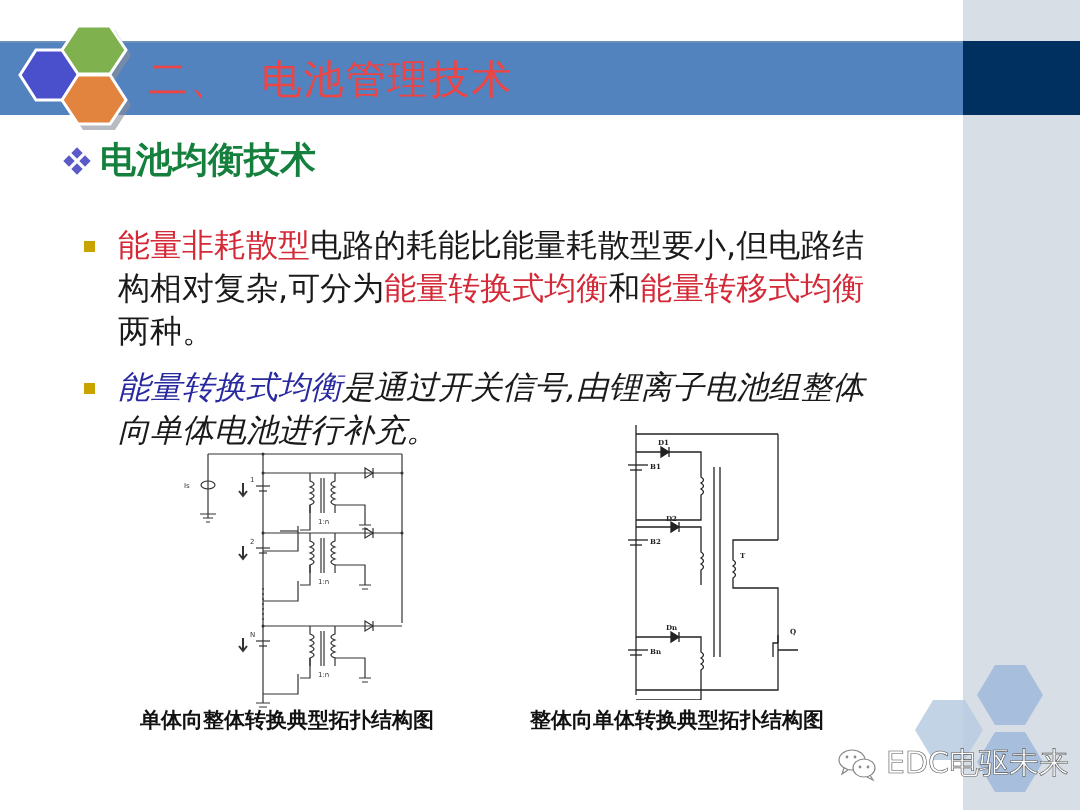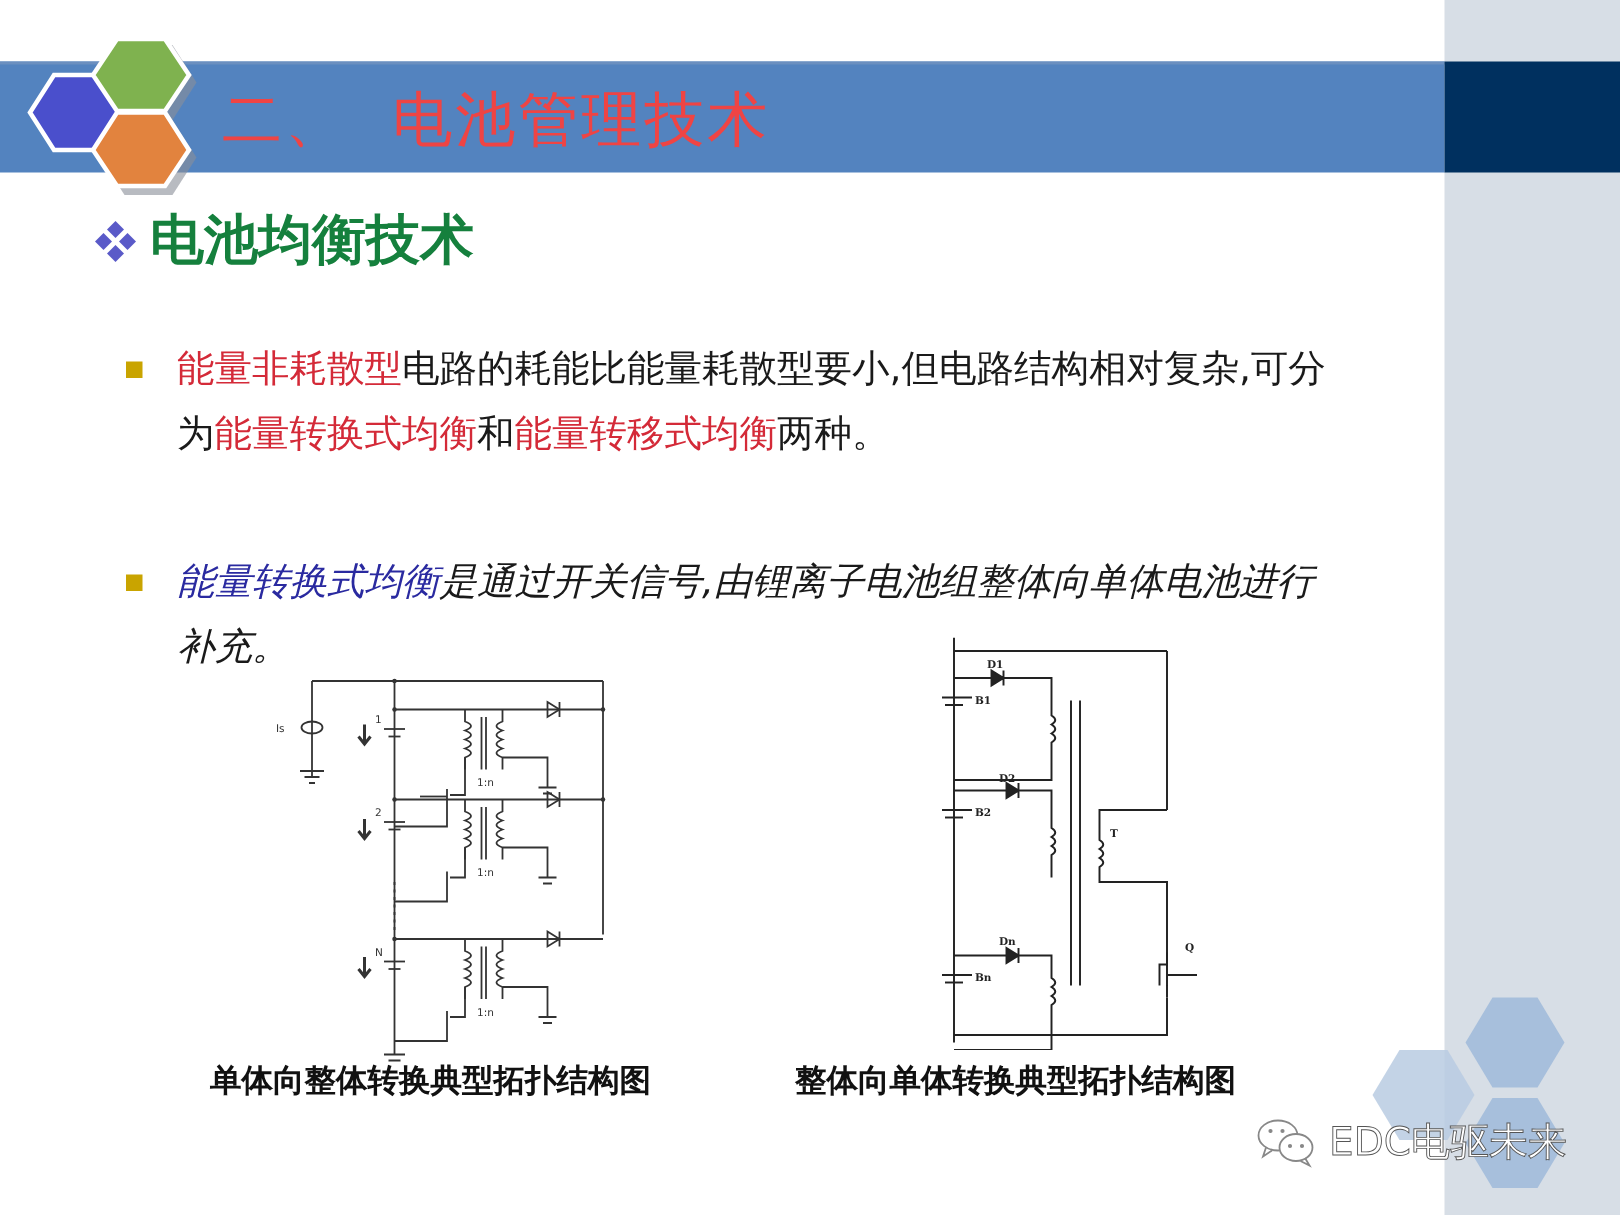--- a/index.html
+++ b/index.html
@@ -5,28 +5,28 @@
   html, body { margin:0; padding:0; }
   body { width:1080px; height:810px; position:relative; overflow:hidden; background:#ffffff; font-family:"DejaVu Sans", sans-serif; }
   .right-panel { position:absolute; left:963px; top:0; width:117px; height:810px; background:#d7dee6; }
   .title-bar { position:absolute; left:0; top:41px; width:963px; height:74px; background:#5383bf; border-top:2px solid #6b8fbf; box-sizing:border-box; }
   .title-bar-dark { position:absolute; left:963px; top:41px; width:117px; height:74px; background:#00305f; }
   .title-text { position:absolute; left:148px; top:52px; font-size:40px; color:#ef4444; letter-spacing:2px; white-space:pre; }
   .hex { position:absolute; }
   .subtitle { position:absolute; left:62px; top:136px; font-size:36px; color:#15803d; font-weight:bold; display:flex; align-items:center; }
   .diamond-icon { width:30px; height:30px; margin-right:8px; position:relative; }
   .diamond-icon span { position:absolute; width:8px; height:8px; background:#5a5ac8; transform:rotate(45deg); }
-  .bullet-block { position:absolute; left:84px; width:800px; font-size:25px; line-height:43px; color:#1a1a1a; }
+  .bullet-block { position:absolute; left:84px; width:800px; font-size:32px; line-height:43px; color:#1a1a1a; }
   .bullet-sq { position:absolute; left:0; width:11px; height:11px; background:#c9a400; }
   .bullet-text { margin-left:34px; }
   .red { color:#d42a38; }
   .blue { color:#2a2aa0; }
   .caption { position:absolute; top:706px; font-size:21px; font-weight:bold; color:#111; }
   .circuit { position:absolute; }
-  .watermark { position:absolute; left:836px; top:743px; display:flex; align-items:center; font-size:26px; color:#ffffff; -webkit-text-stroke:0.6px #555; }
+  .watermark { position:absolute; left:836px; top:743px; display:flex; align-items:center; font-size:30px; color:#ffffff; -webkit-text-stroke:0.6px #555; }
   .watermark svg { margin-right:6px; }
 </style>
 </head>
 <body>
 
 <div class="right-panel"></div>
 <div class="title-bar"></div>
 <div class="title-bar-dark"></div>
 
 <svg class="hex" style="left:14px;top:22px;" width="120" height="110">

